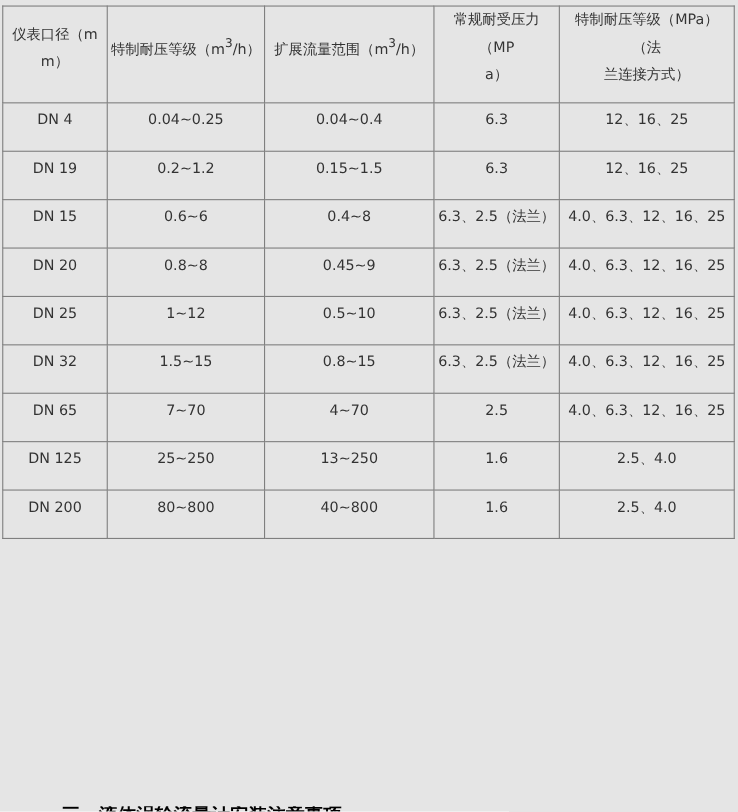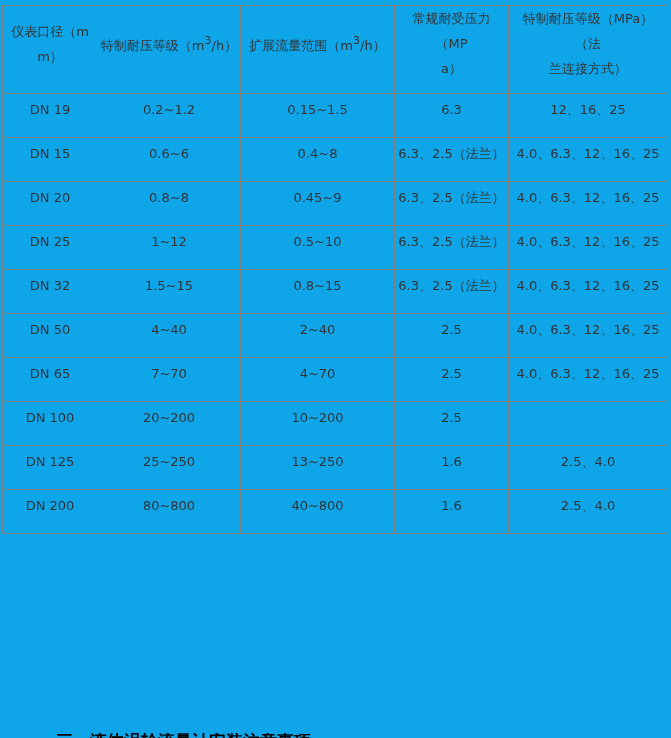--- a/index.html
+++ b/index.html
@@ -4,21 +4,21 @@
 <style>
   html, body {
     margin: 0;
     padding: 0;
     background: #ffffff;
   }
   .page {
     position: relative;
     width: 671px;
     height: 738px;
-    background: #0ea5e9;
+    background: #e5e5e5;
     overflow: hidden;
     font-family: "DejaVu Sans", "Liberation Sans", sans-serif;
     color: #333333;
   }
   table.spec {
     position: absolute;
     left: 2px;
     top: 5px;
     width: 665px;
     border-collapse: collapse;
@@ -93,20 +93,27 @@
           <span class="hline">a）</span>
         </th>
         <th>
           <span class="hline">特制耐压等级（MPa）（法</span>
           <span class="hline">兰连接方式）</span>
         </th>
       </tr>
     </thead>
     <tbody>
       <tr>
+        <td>DN 4</td>
+        <td>0.04~0.25</td>
+        <td>0.04~0.4</td>
+        <td>6.3</td>
+        <td>12、16、25</td>
+      </tr>
+      <tr>
         <td>DN 19</td>
         <td>0.2~1.2</td>
         <td>0.15~1.5</td>
         <td>6.3</td>
         <td>12、16、25</td>
       </tr>
       <tr>
         <td>DN 15</td>
         <td>0.6~6</td>
         <td>0.4~8</td>
@@ -128,39 +135,25 @@
         <td>4.0、6.3、12、16、25</td>
       </tr>
       <tr>
         <td>DN 32</td>
         <td>1.5~15</td>
         <td>0.8~15</td>
         <td>6.3、2.5（法兰）</td>
         <td>4.0、6.3、12、16、25</td>
       </tr>
       <tr>
-        <td>DN 50</td>
-        <td>4~40</td>
-        <td>2~40</td>
-        <td>2.5</td>
-        <td>4.0、6.3、12、16、25</td>
-      </tr>
-      <tr>
         <td>DN 65</td>
         <td>7~70</td>
         <td>4~70</td>
         <td>2.5</td>
         <td>4.0、6.3、12、16、25</td>
-      </tr>
-      <tr>
-        <td>DN 100</td>
-        <td>20~200</td>
-        <td>10~200</td>
-        <td>2.5</td>
-        <td></td>
       </tr>
       <tr>
         <td>DN 125</td>
         <td>25~250</td>
         <td>13~250</td>
         <td>1.6</td>
         <td>2.5、4.0</td>
       </tr>
       <tr>
         <td>DN 200</td>

